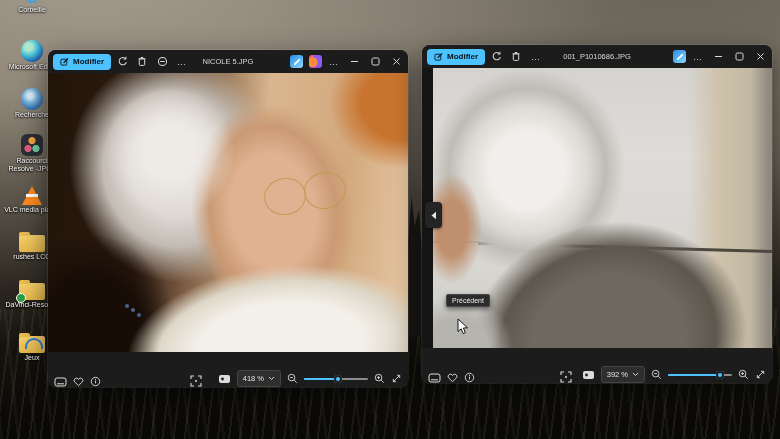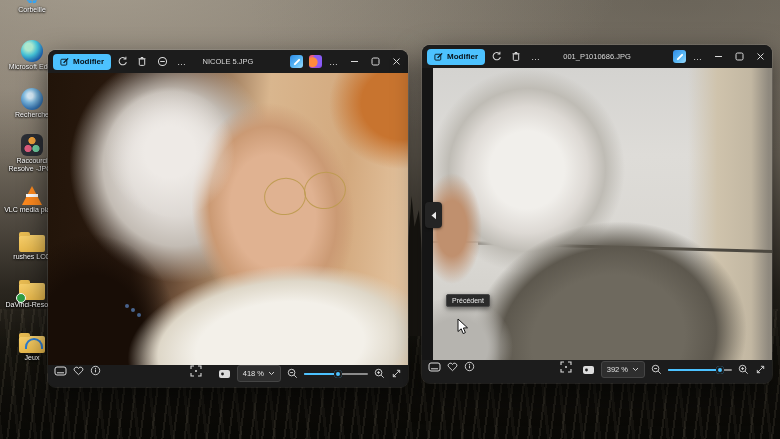--- a/index.html
+++ b/index.html
@@ -53,21 +53,21 @@
   .appic-blue{width:13px;height:13px;border-radius:3px;background:linear-gradient(135deg,#2e8ae6 0%,#58b7f5 55%,#9adafc 100%);position:relative;}
   .appic-blue:after{content:"";position:absolute;left:3px;top:6px;width:8px;height:2px;background:#fff;transform:rotate(-45deg);border-radius:1px;}
   .appic-color{width:13px;height:13px;border-radius:3px;background:
     radial-gradient(circle at 28% 55%,#ff8a3c 0 38%,transparent 46%),
     radial-gradient(circle at 70% 40%,#8a5cf6 0 45%,transparent 55%),
     linear-gradient(135deg,#ff5f6d,#7b4dff);}
   .content{position:absolute;left:0;right:0;overflow:hidden;}
   .blob{position:absolute;border-radius:50%;}
 
   
-  .bt{position:absolute;left:0;right:0;bottom:0;height:22px;background:#1c1c1c;display:flex;align-items:flex-start;padding:0 6px;box-sizing:border-box;}
+  .bt{position:absolute;left:0;right:0;bottom:0;height:35px;background:#1c1c1c;display:flex;align-items:flex-end;padding:0 6px;box-sizing:border-box;}
   .bt-grp{display:flex;align-items:center;gap:6px;}
   .bt-center{position:absolute;left:41%;transform:translateX(-50%);}
   .bt-right{display:flex;align-items:center;gap:6px;margin-left:auto;}
   .zoombox{display:flex;align-items:center;gap:4px;height:15px;padding:0 5px;border-radius:3px;background:#2e2e2e;border:1px solid #454545;color:#e3e3e3;font-size:7.5px;}
   .slider{position:relative;width:64px;height:10px;}
   .slider .track{position:absolute;left:0;right:0;top:4.5px;height:2px;background:#8b8b8b;border-radius:1px;}
   .slider .fill{position:absolute;left:0;top:4.5px;height:2px;background:#4cc2ff;border-radius:1px;}
   .slider .knob{position:absolute;top:1.5px;width:8px;height:8px;border-radius:50%;background:#4cc2ff;box-shadow:inset 0 0 0 2px #1c1c1c;}
   .ibtn{display:flex;align-items:center;justify-content:center;color:#dcdcdc;}
 

